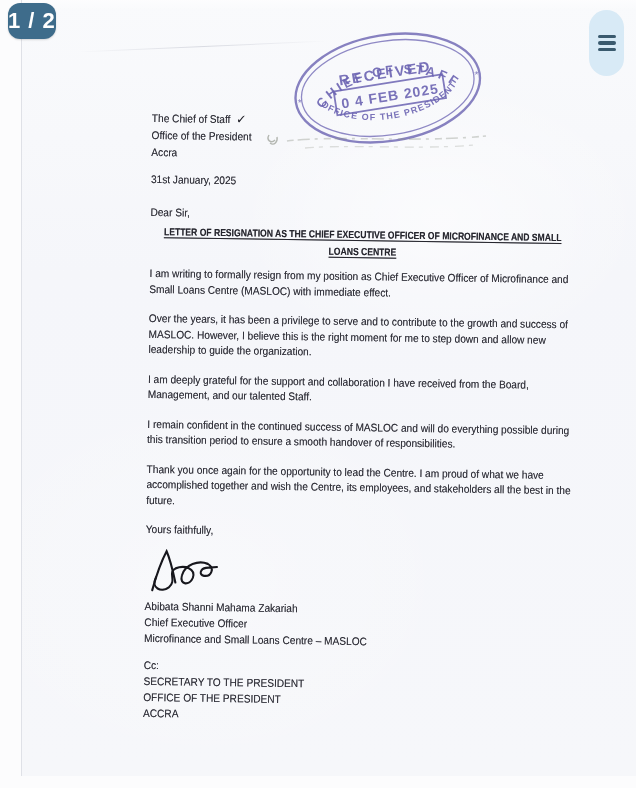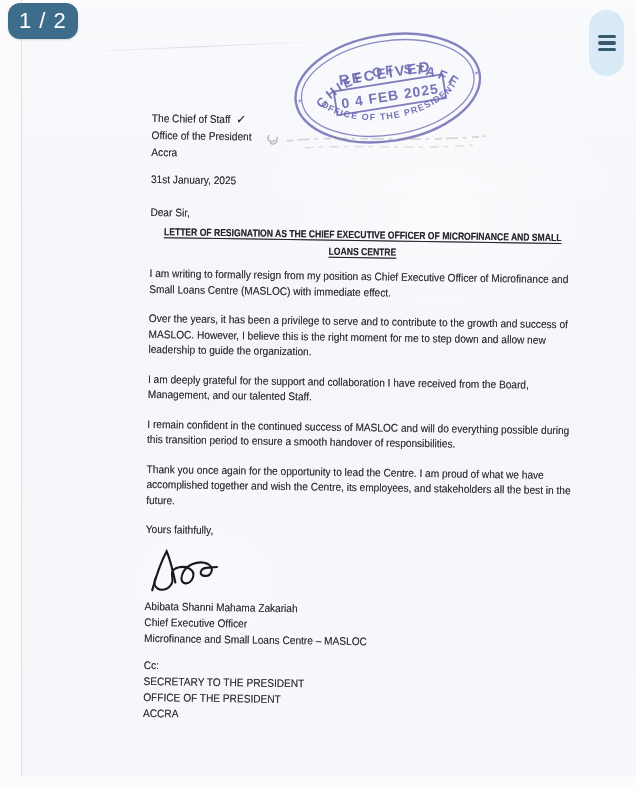--- a/index.html
+++ b/index.html
@@ -52,22 +52,22 @@
     margin-bottom:9px;
   }
   .body-para { margin:0 0 14px 0; }
   .closing { margin:2px 0 8px 0; }
   .signature-svg { display:block; margin:0 0 4px 2px; }
   .sig-block { line-height:16px; margin-bottom:11px; }
   .cc-block { line-height:16px; }
   
   .page-badge {
     position:absolute; left:8px; top:3px; background:#3e6c8b; color:#ffffff;
-    font-size:22px; font-weight:normal; letter-spacing:1px;
-    padding:5px 11px; border-radius:12px; line-height:26px;
+    font-size:22px; font-weight:bold; letter-spacing:1px;
+    padding:5px 0; border-radius:12px; line-height:26px;
     box-shadow:0 1px 2px rgba(0,0,0,.15);
     text-align:center;
   }
   .menu-pill {
     position:absolute; right:12px; top:10px; width:35px; height:66px;
     border:none; border-radius:18px; background:#d8eaf6; cursor:pointer;
     display:flex; align-items:center; justify-content:center;
   }
   .hamburger i { display:block; width:18px; height:3.5px; background:#3a5a6e; border-radius:2px; margin:3.2px 0; }
 </style>

